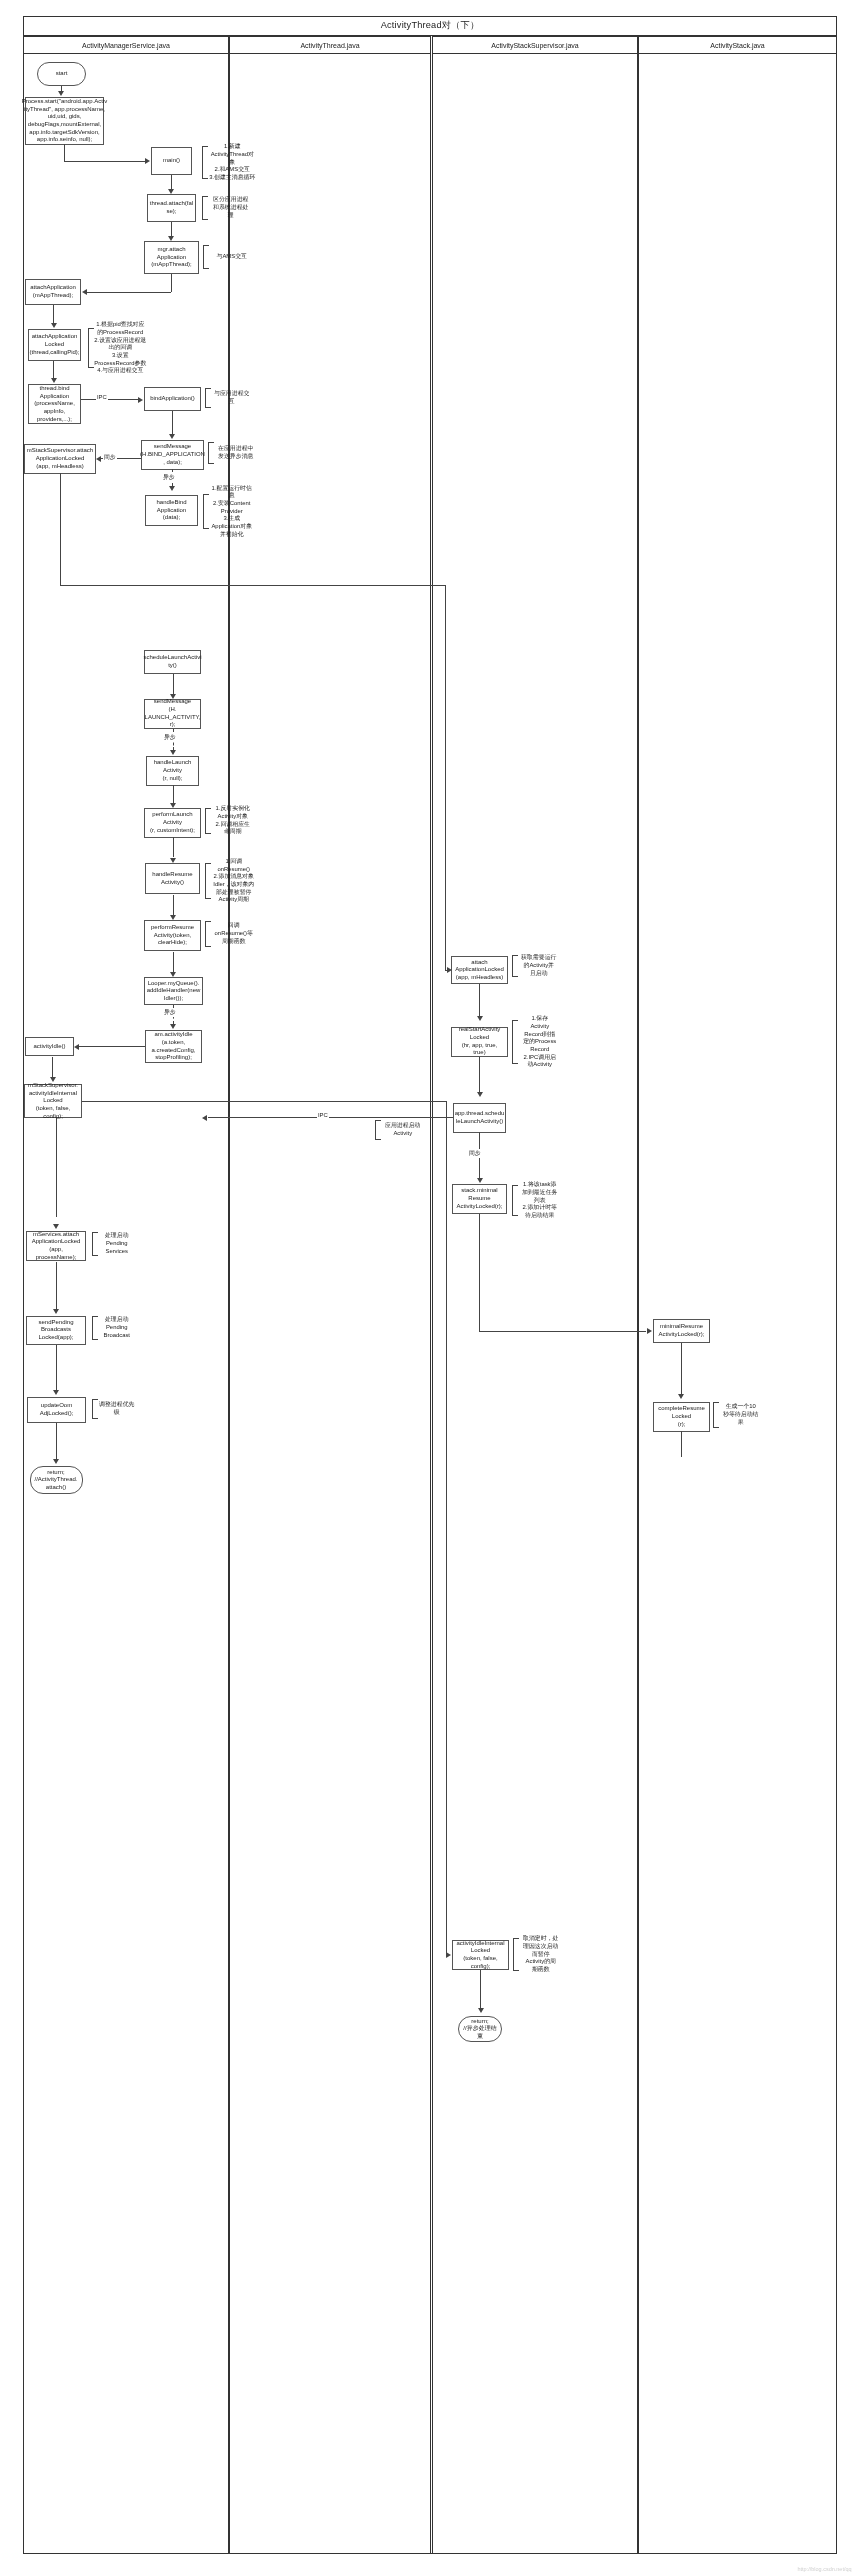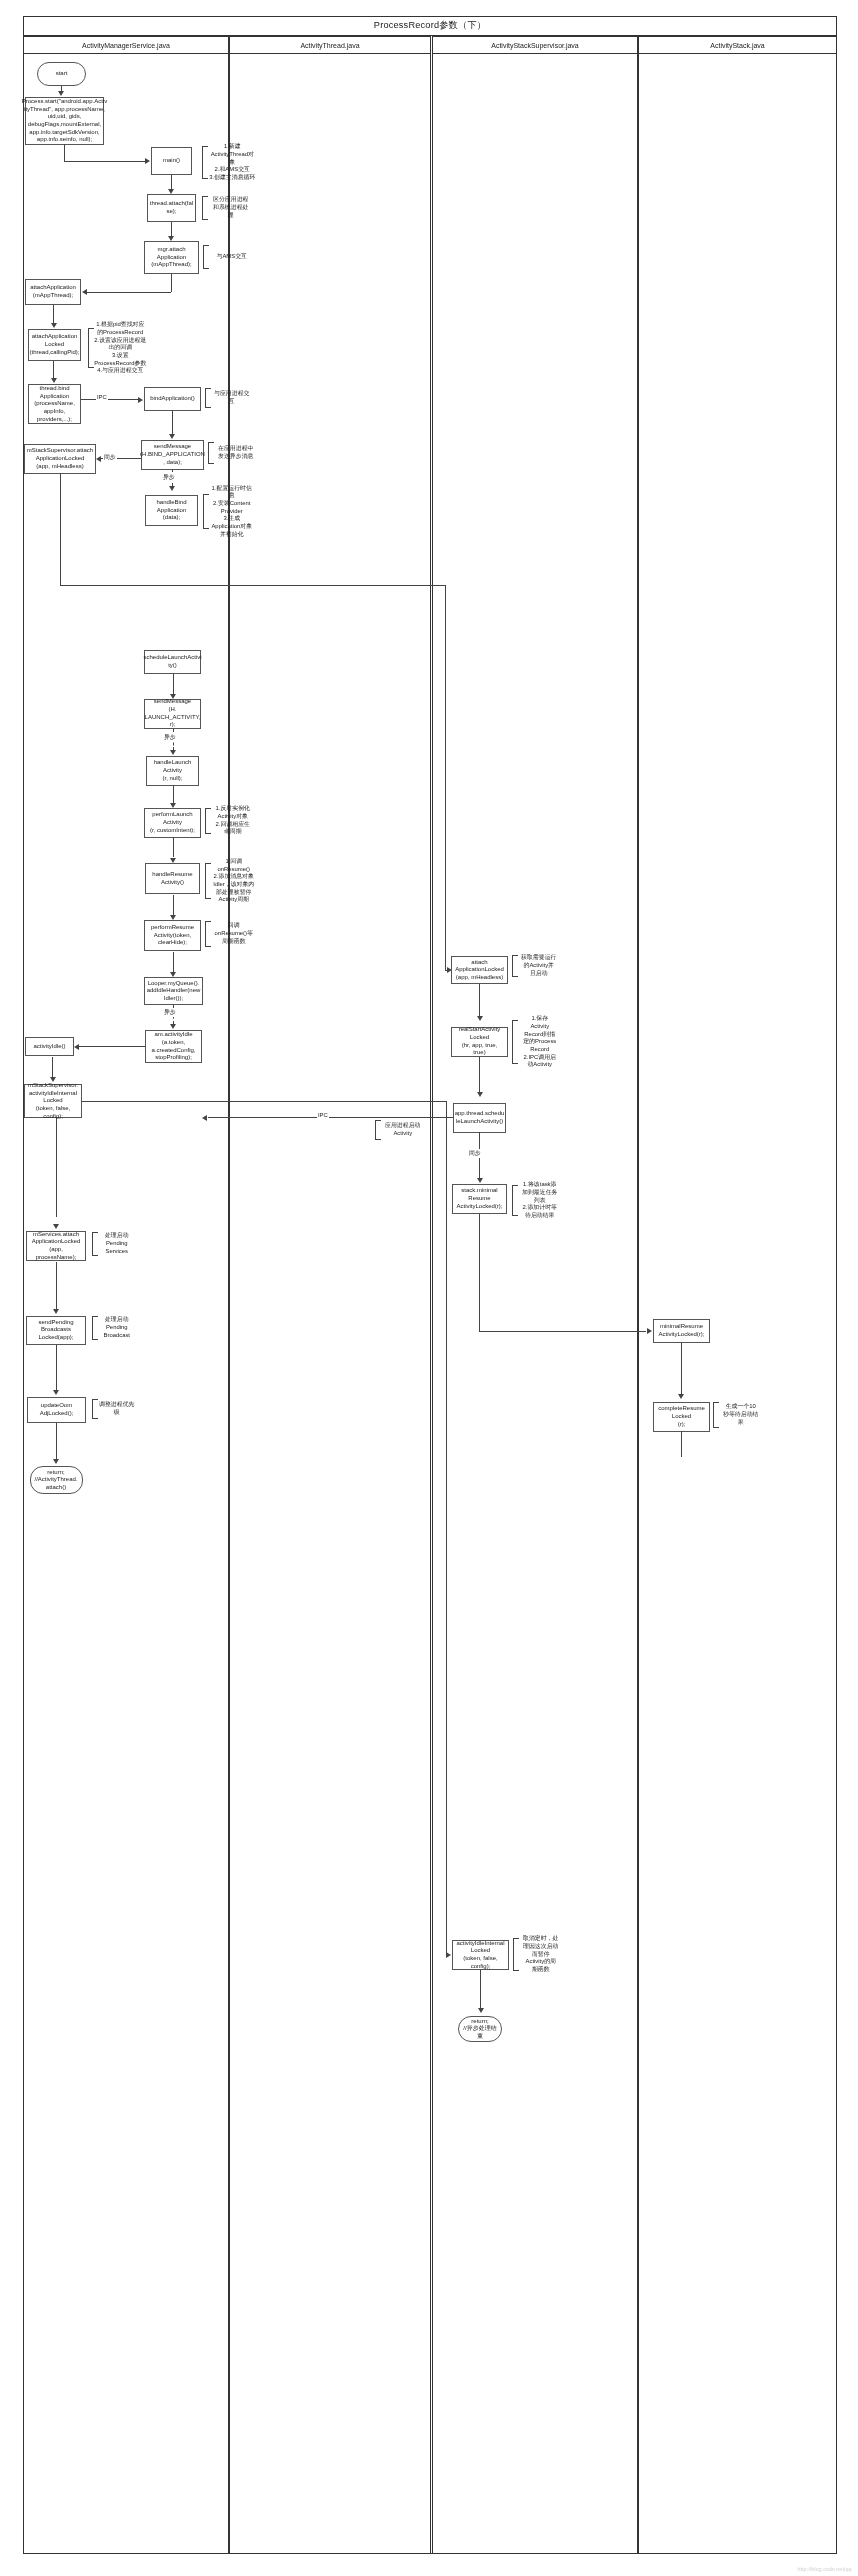--- a/index.html
+++ b/index.html
@@ -43,21 +43,21 @@
   .elbl{position:absolute;font-size:5.9px;background:#fff;padding:0 0.9px;color:#222;}
 
   .wm{position:absolute;right:7.4px;bottom:3.7px;font-size:5.5px;color:#cfcfcf;}
 </style>
 </head>
 <body>
 
 <div id="page">
 
   <div class="frame"></div>
-  <div class="title-band">ProcessRecord参数（下）</div>
+  <div class="title-band">ActivityThread对（下）</div>
 
   <div class="lane-head lane0">ActivityManagerService.java</div>
   <div class="lane-head lane1">ActivityThread.java</div>
   <div class="lane-head lane2">ActivityStackSupervisor.java</div>
   <div class="lane-head lane3">ActivityStack.java</div>
 
   <div class="lane-body lane0"></div>
   <div class="lane-body lane1"></div>
   <div class="lane-body lane2"></div>
   <div class="lane-body lane3"></div>

